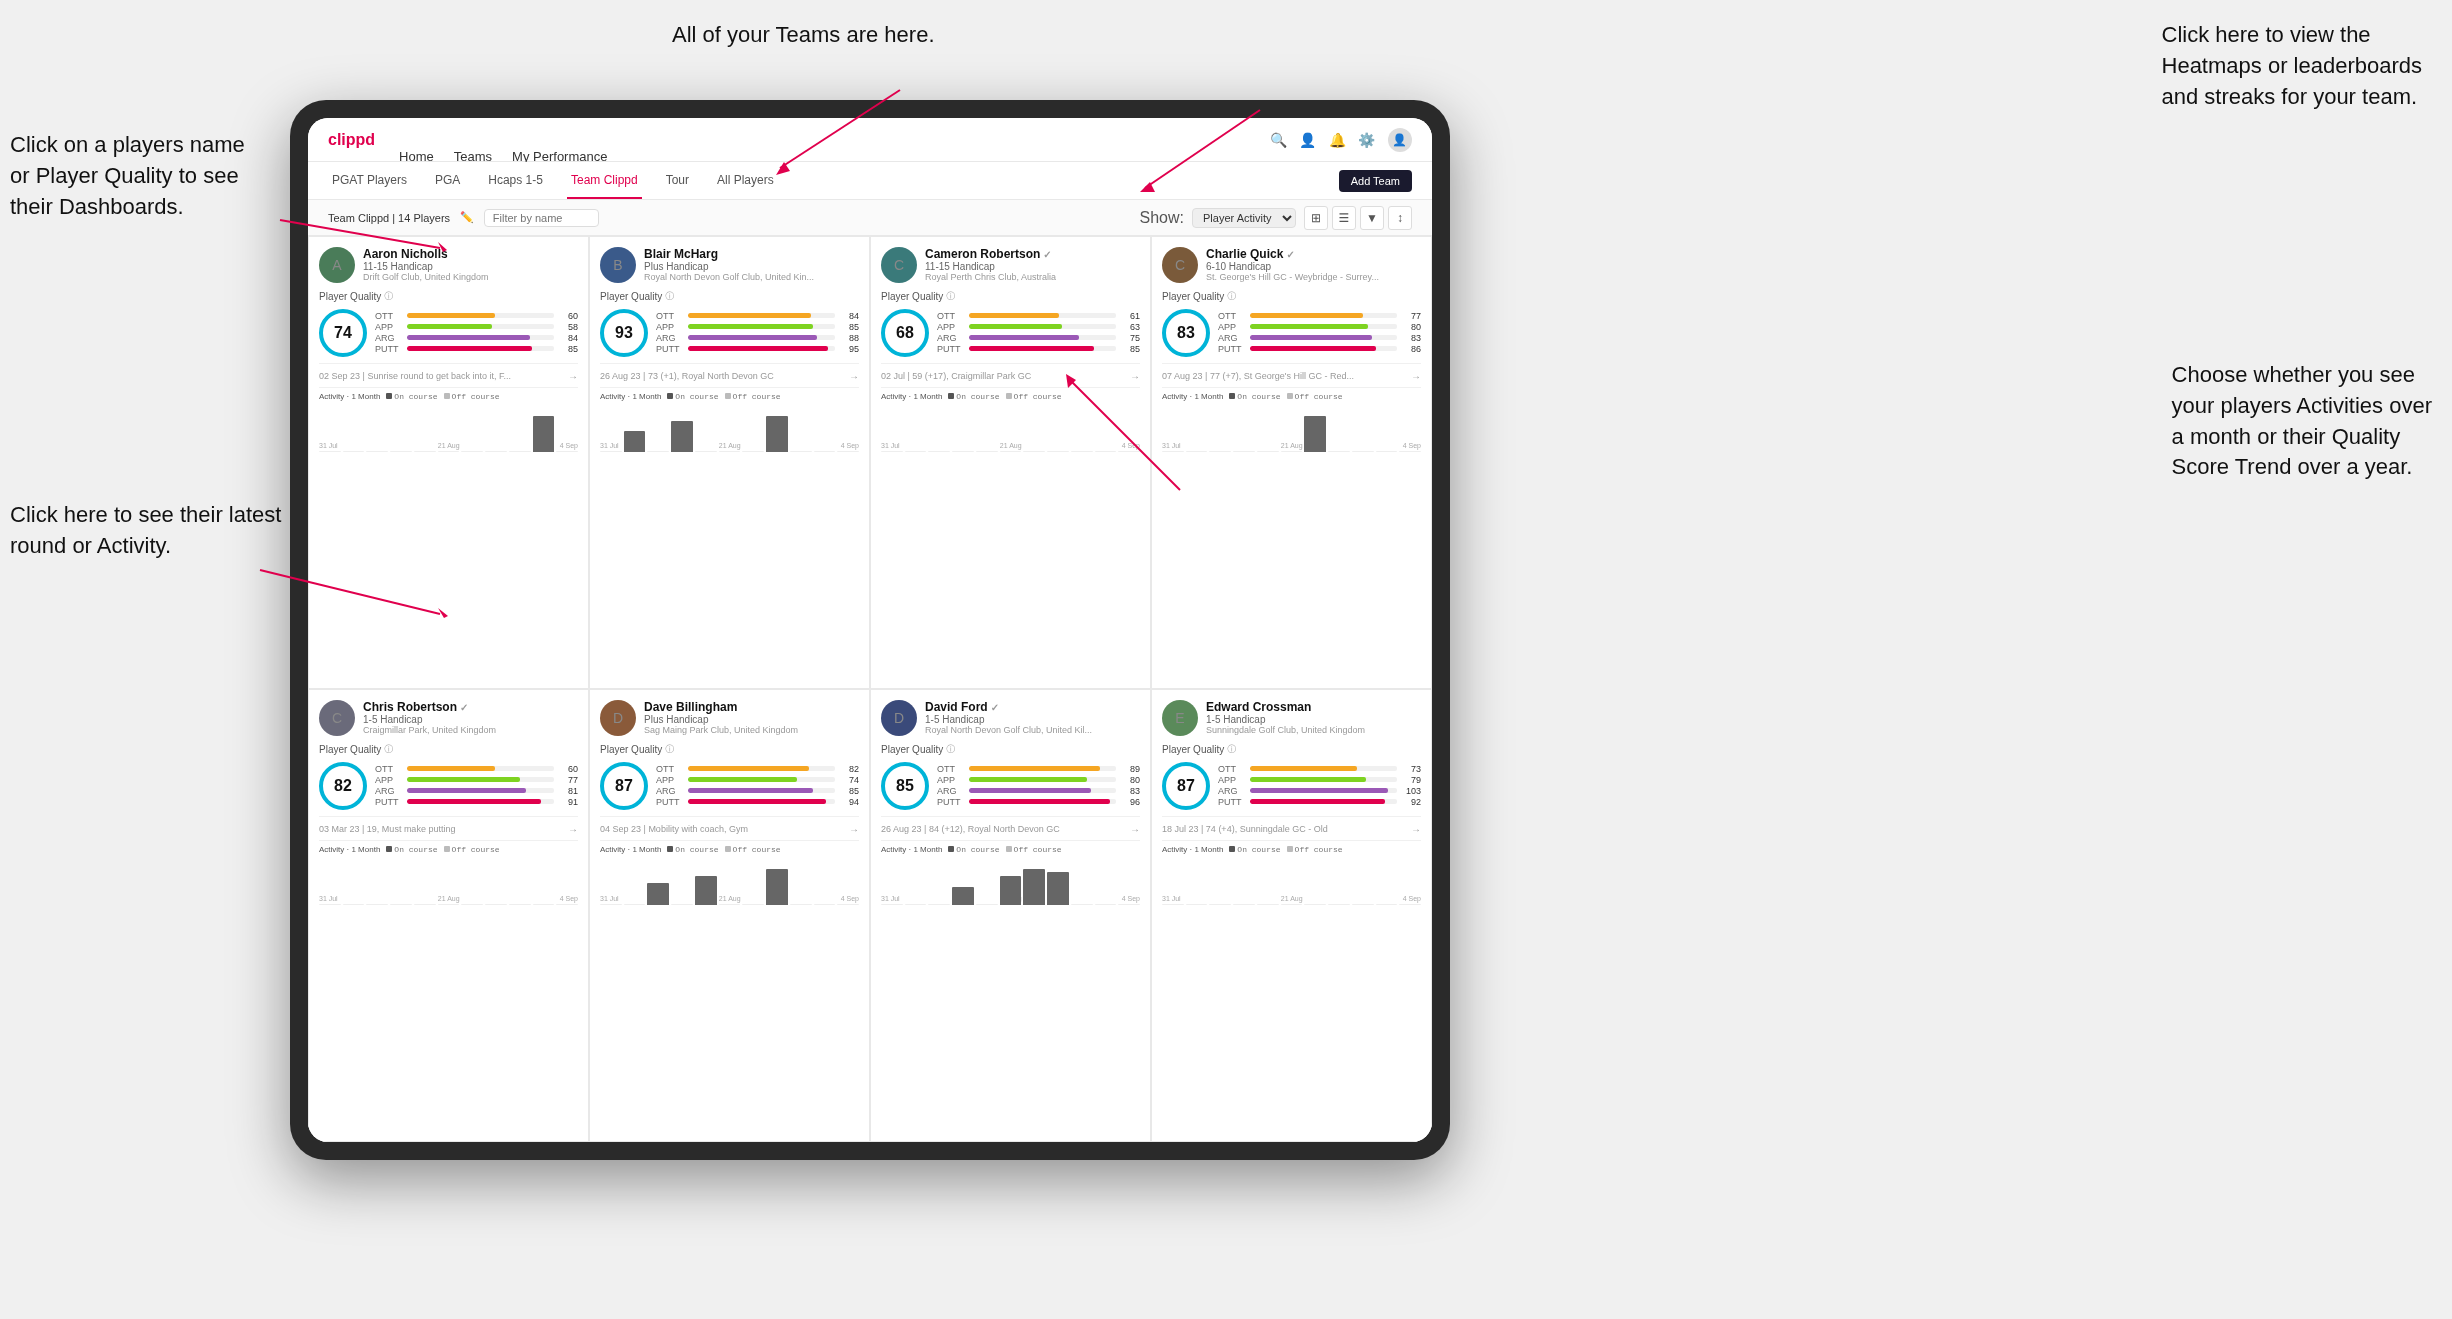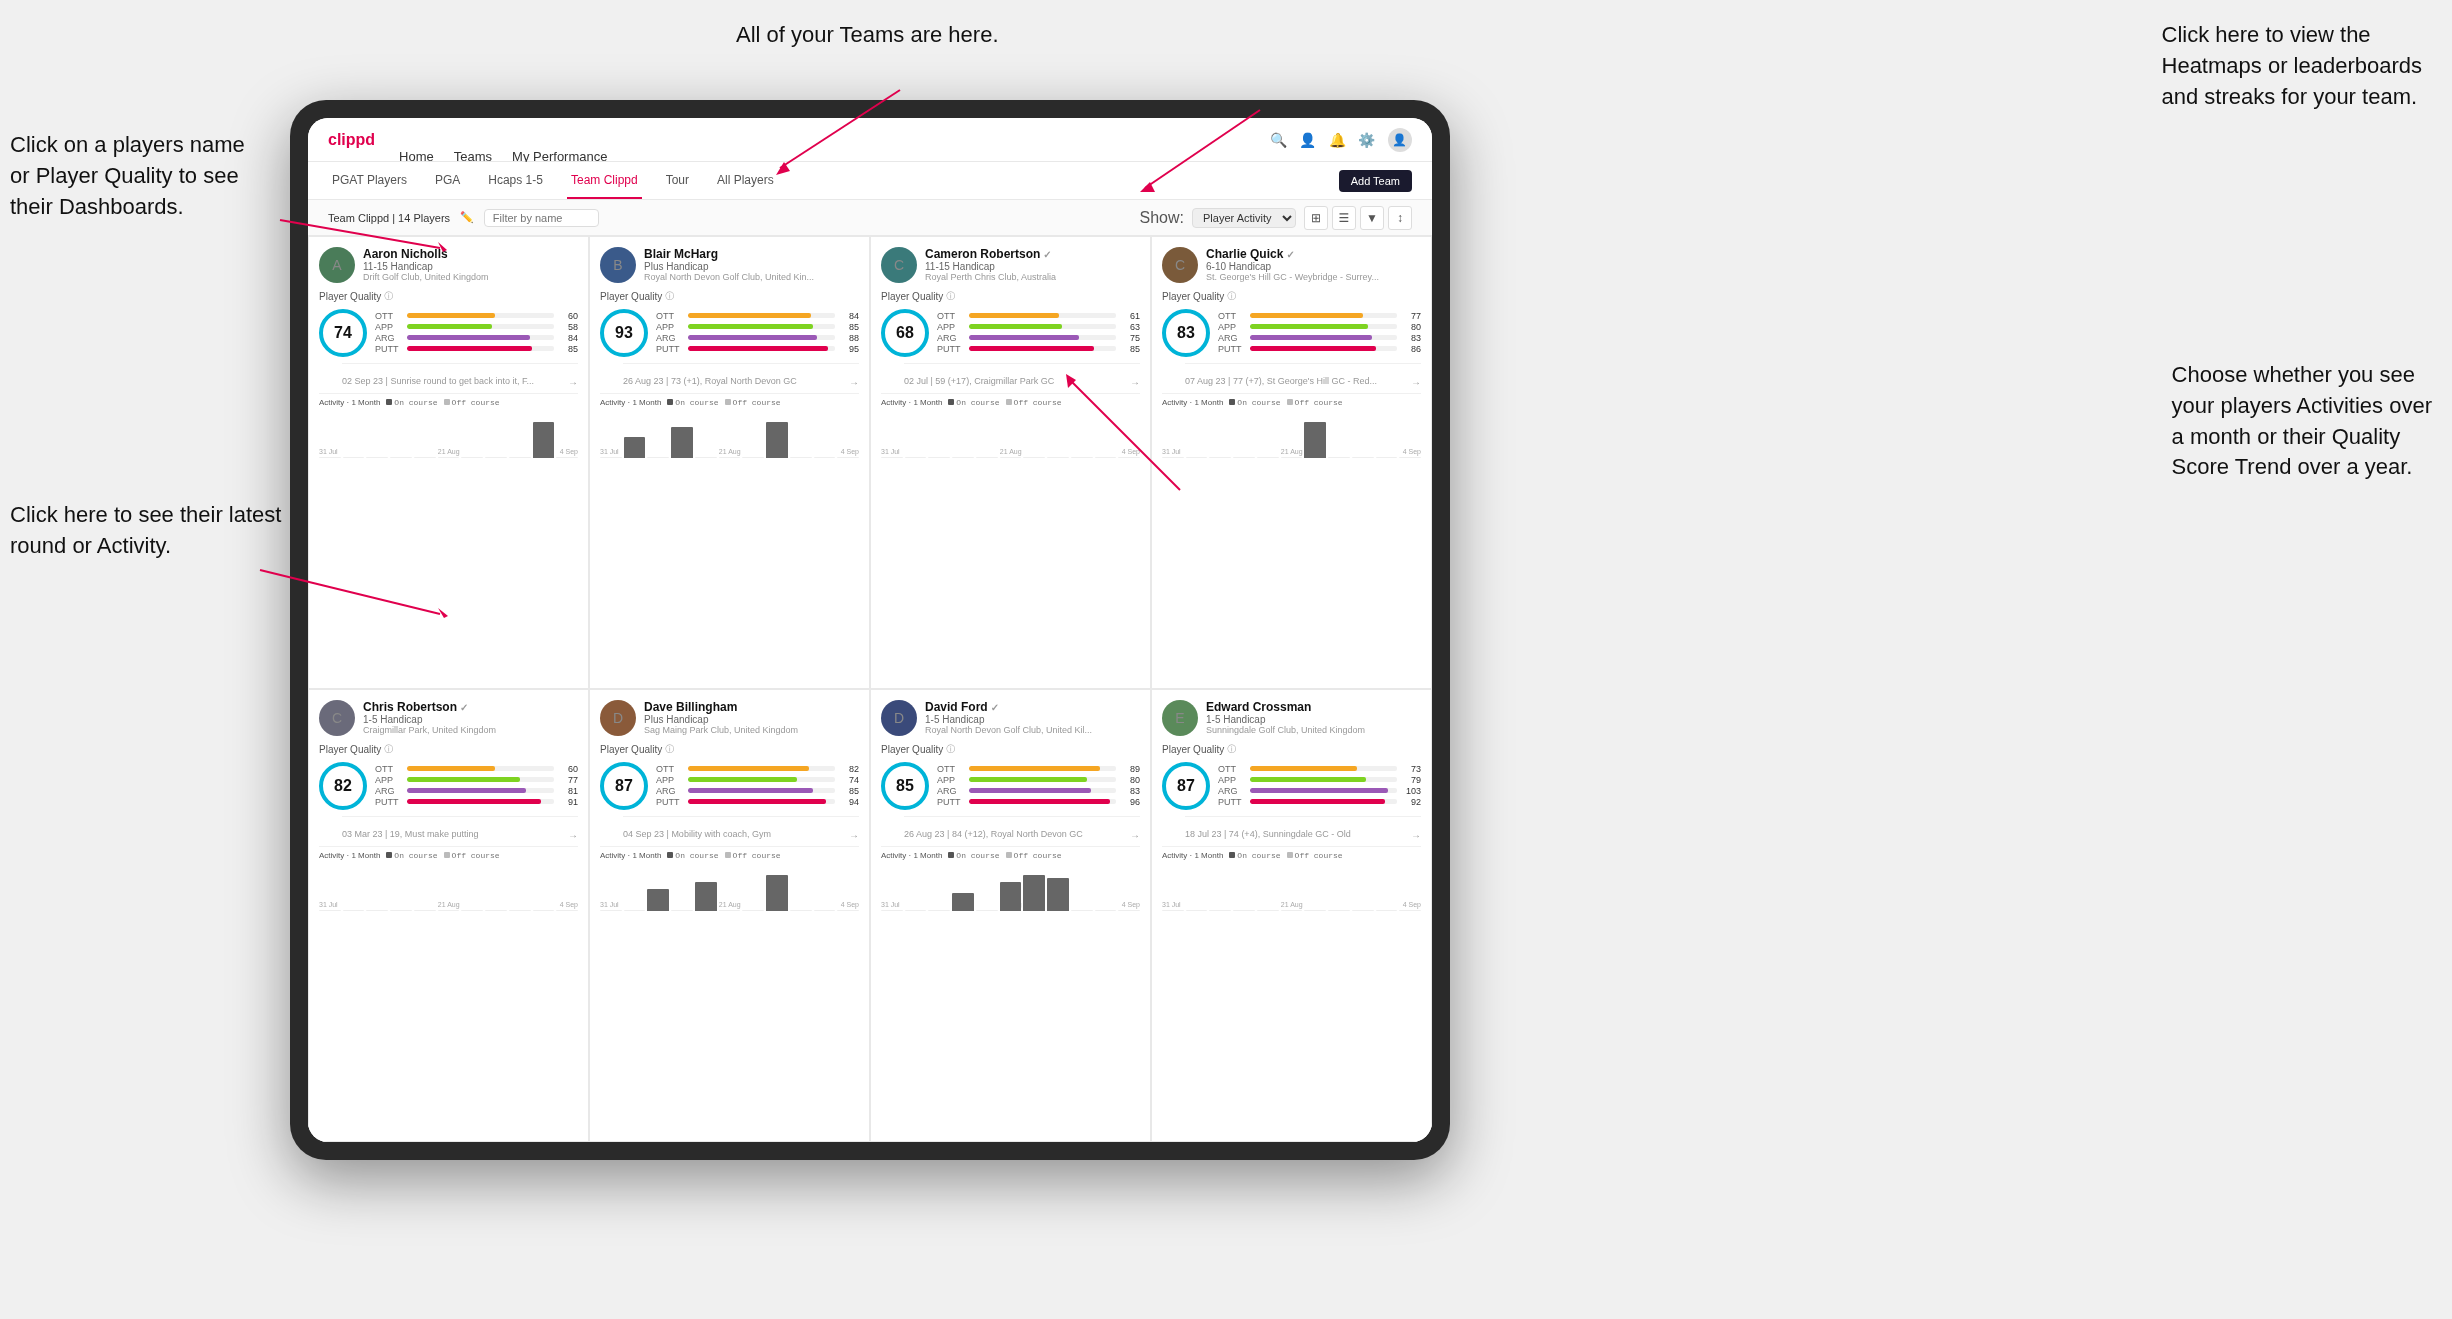--- a/index.html
+++ b/index.html
@@ -333,25 +333,24 @@
       text-align: right;
       font-size: 9px;
       color: #333;
     }
 
     
     .last-round {
       font-size: 9px;
       color: #999;
       border-top: 1px solid #f0f0f0;
-      padding-top: 12px;
-      display: flex;
-      align-items: center;
+      padding-top: 6px;
+      display: flex;
+      align-items: flex-end;
       justify-content: space-between;
-      margin-left: 23px;
     }
 
     .last-round-text {
       flex: 1;
       overflow: hidden;
       text-overflow: ellipsis;
       white-space: nowrap;
       font-size: 9px;
     }
 
@@ -1212,21 +1211,21 @@
 </div>
 
 <div class="page-annotation" style="left:10px;top:130px;max-width:270px;">
   Click on a players name<br>or Player Quality to see<br>their Dashboards.
 </div>
 
 <div class="page-annotation" style="left:10px;top:500px;max-width:280px;">
   Click here to see their latest<br>round or Activity.
 </div>
 
-<div class="page-annotation" style="left:736px;top:20px;max-width:340px;text-align:center;">
+<div class="page-annotation" style="left:672px;top:20px;max-width:340px;text-align:center;">
   All of your Teams are here.
 </div>
 
 <div class="page-annotation" style="right:30px;top:20px;max-width:290px;">
   Click here to view the<br>Heatmaps or leaderboards<br>and streaks for your team.
 </div>
 
 <div class="page-annotation" style="right:20px;top:360px;max-width:300px;">
   Choose whether you see<br>your players Activities over<br>a month or their Quality<br>Score Trend over a year.
 </div>

